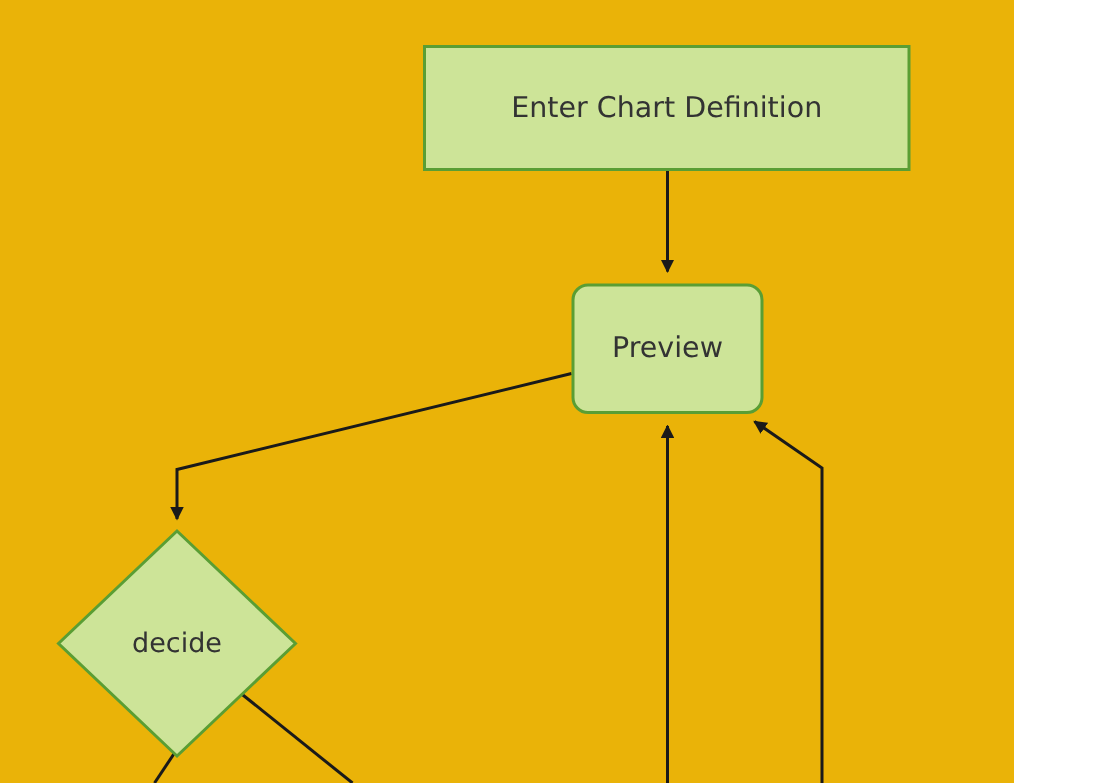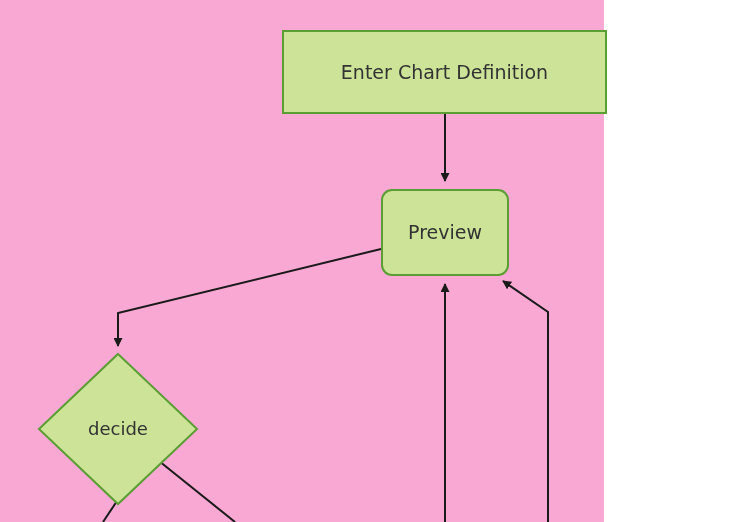--- a/index.html
+++ b/index.html
@@ -8,23 +8,23 @@
     background: #ffffff;
   }
   body {
     width: 740px;
     height: 522px;
     overflow: hidden;
     font-family: "DejaVu Sans", "Liberation Sans", sans-serif;
   }
   #flowchart-canvas {
     position: relative;
-    width: 604px;
+    width: 676px;
     height: 522px;
-    background: #f9a8d4;
+    background: #eab308;
   }
   #flowchart-svg {
     position: absolute;
     top: 0;
     left: 0;
     width: 740px;
     height: 522px;
     display: block;
   }
   .node-shape {

